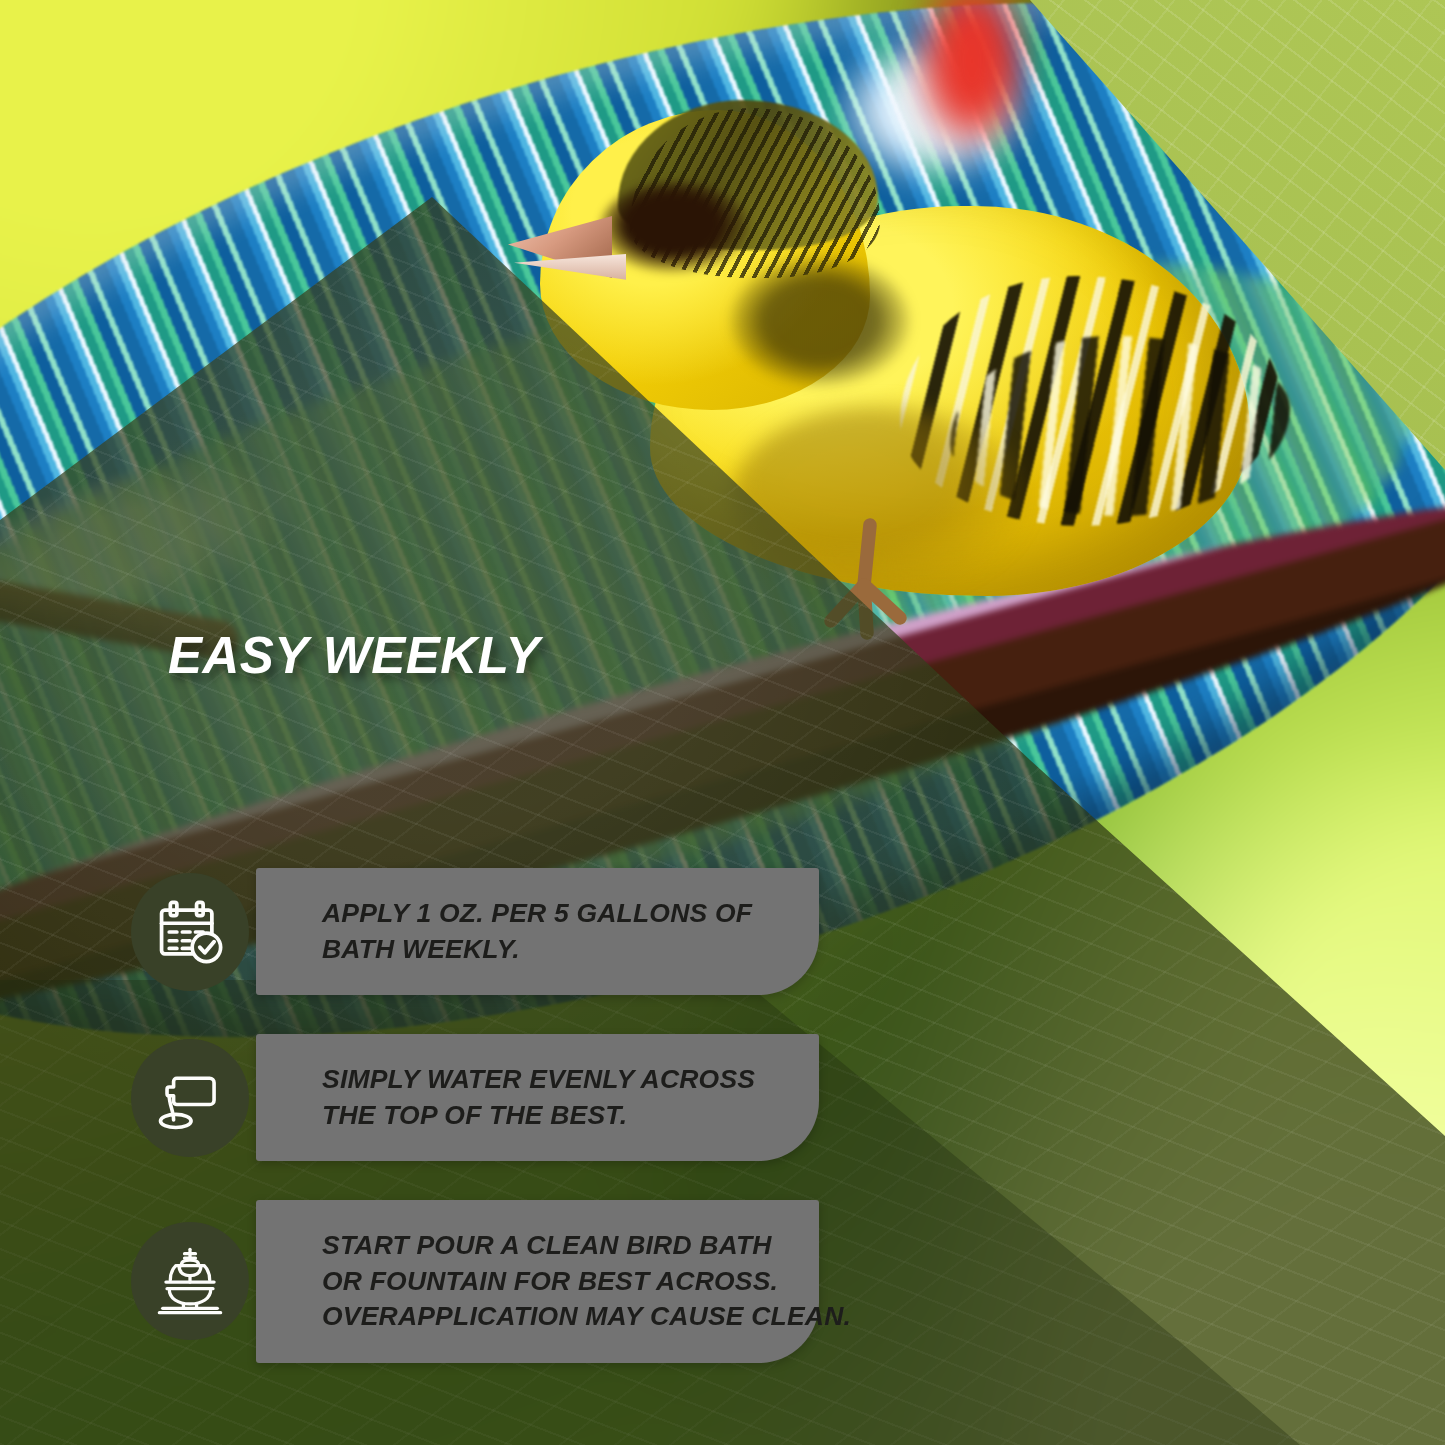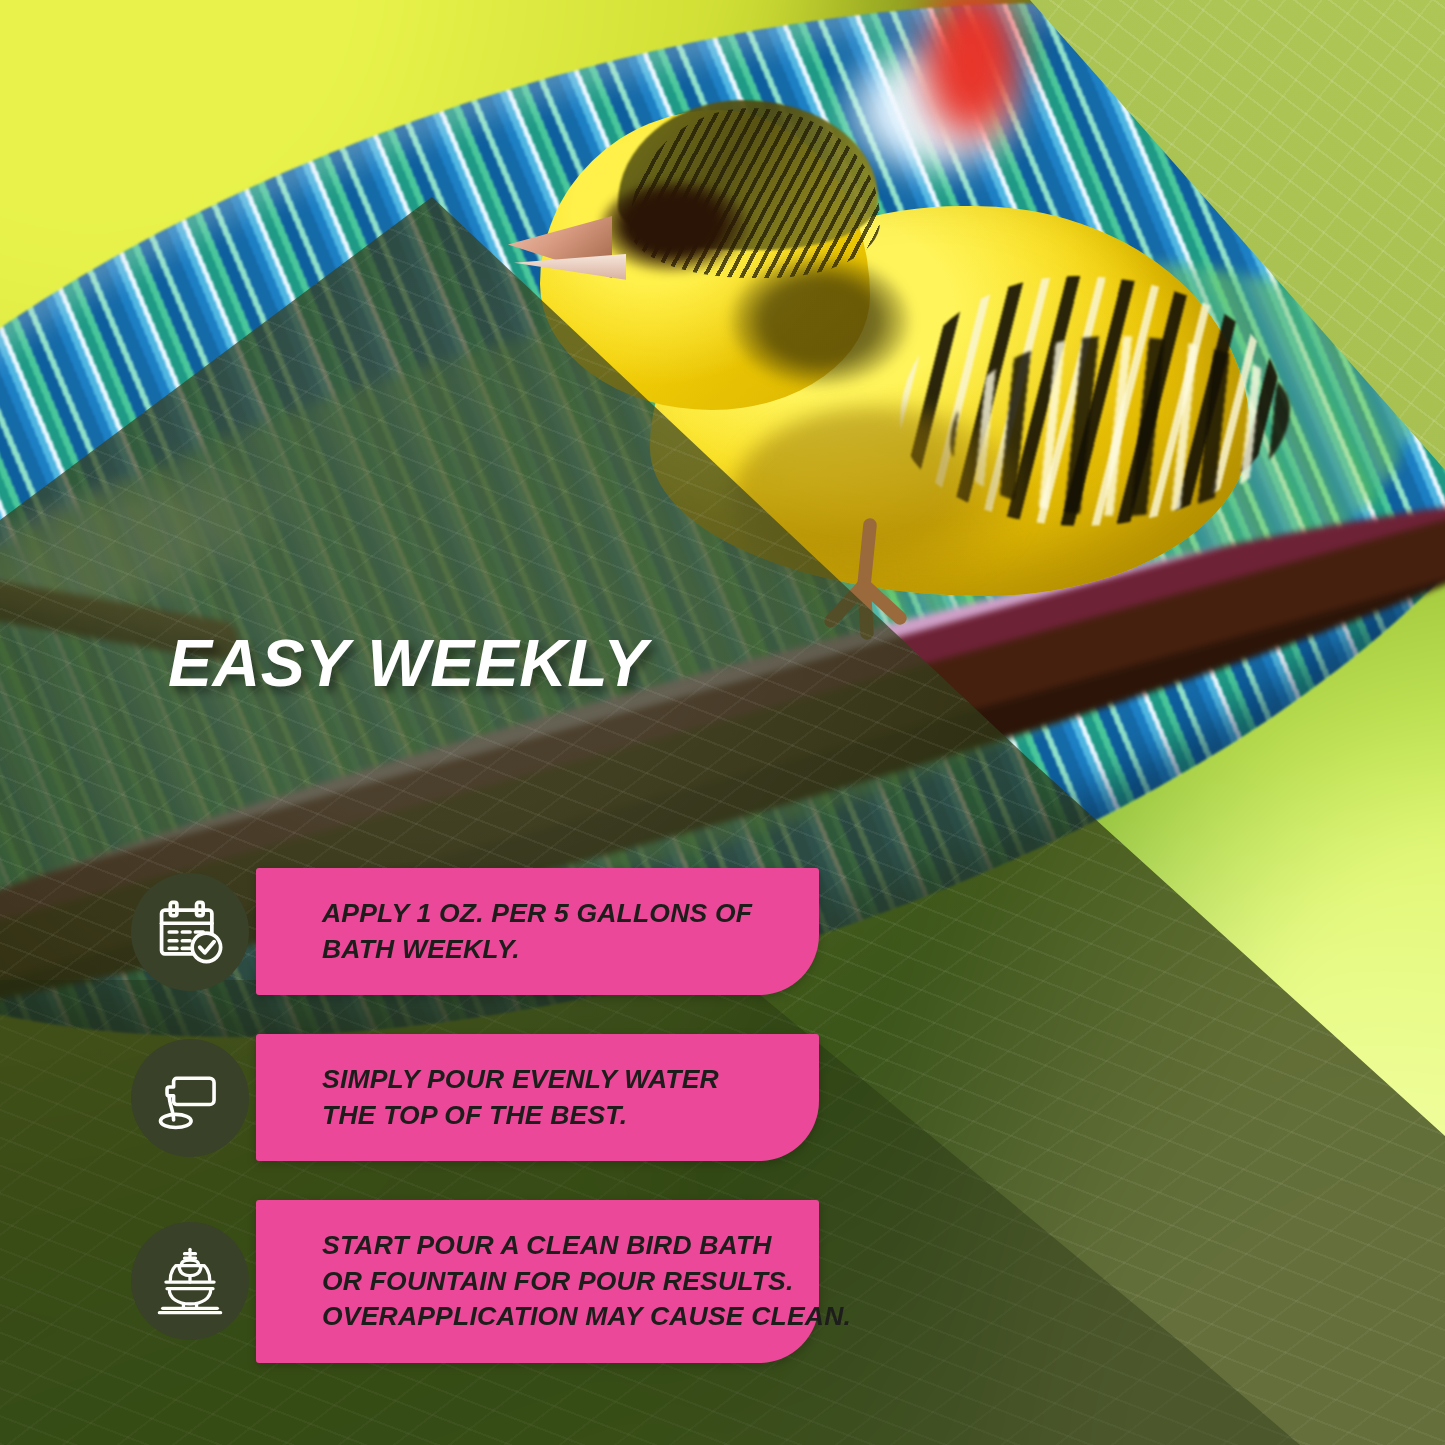--- a/index.html
+++ b/index.html
@@ -189,31 +189,31 @@
   .panel-dark {
     position:absolute; inset:0;
     clip-path:polygon(0 980px, 742px 980px, 1180px 1342px, 1300px 1445px, 0 1445px);
     background:rgba(30,40,14,.34);
   }
 
   
   .headline {
     position:absolute; left:168px; top:632px; width:680px;
     color:#fff; font-weight:700; font-style:italic;
-    font-size:66px; line-height:.96; letter-spacing:.5px;
+    font-size:51px; line-height:.96; letter-spacing:.5px;
     text-shadow:5px 6px 9px rgba(0,0,0,.42);
   }
   .headline span { display:block; white-space:nowrap; }
 
   
   .rows { position:absolute; left:0; top:868px; width:100%; }
   .row { position:relative; margin-bottom:39px; height:auto; }
   .card {
     position:relative; margin-left:256px; width:563px;
-    background:#ec4899;
+    background:#737373;
     border-radius:3px 3px 60px 3px;
     padding:28px 30px 28px 66px;
     box-shadow:0 3px 10px rgba(0,0,0,.22);
   }
   .card p {
     color:#1d1d1b; font-weight:700; font-style:italic;
     font-size:26.5px; line-height:1.34; letter-spacing:.2px;
   }
   .card p span { display:block; white-space:nowrap; }
   .badge {
@@ -295,40 +295,40 @@
           </g>
           <circle cx="47" cy="46" r="13" fill="#394128" stroke="#fdfdfb" stroke-width="3.4"></circle>
           <path d="M41 46 L45.5 51 L54 41" fill="none" stroke="#fdfdfb" stroke-width="3.6" stroke-linecap="round" stroke-linejoin="round"></path>
         </svg>
       </div>
     </div>
 
     <div class="row r2">
       <div class="card">
         <p>
-          <span>SIMPLY POUR EVENLY WATER</span>
+          <span>SIMPLY WATER EVENLY ACROSS</span>
           <span>THE TOP OF THE BEST.</span>
         </p>
       </div>
       <div class="badge">
         <svg viewBox="0 0 64 64" aria-hidden="true">
           <g fill="none" stroke="#fdfdfb" stroke-width="3.3" stroke-linecap="round" stroke-linejoin="round">
             <path d="M20 14 H50 a4 4 0 0 1 4 4 V34 a4 4 0 0 1 -4 4 H20 a3 3 0 0 1 -3 -3 V30 h-4 a2 2 0 0 1 -2 -2 V24 a2 2 0 0 1 2 -2 h4 V17 a3 3 0 0 1 3 -3 Z"></path>
             <path d="M13 30 C13 38 17 44 17 52"></path>
             <ellipse cx="19" cy="53" rx="14" ry="6"></ellipse>
           </g>
         </svg>
       </div>
     </div>
 
     <div class="row r3">
       <div class="card">
         <p>
           <span>START POUR A CLEAN BIRD BATH</span>
-          <span>OR FOUNTAIN FOR POUR RESULTS.</span>
+          <span>OR FOUNTAIN FOR BEST ACROSS.</span>
           <span>OVERAPPLICATION MAY CAUSE CLEAN.</span>
         </p>
       </div>
       <div class="badge">
         <svg viewBox="0 0 64 64" aria-hidden="true">
           <g fill="none" stroke="#fdfdfb" stroke-width="3" stroke-linecap="round" stroke-linejoin="round">
             <path d="M32 3 V12"></path>
             <path d="M27 7 H37 M27 11 H37"></path>
             <path d="M24 18 C24 13 28 13 32 13 C36 13 40 13 40 18"></path>
             <path d="M20 18 H44"></path>

